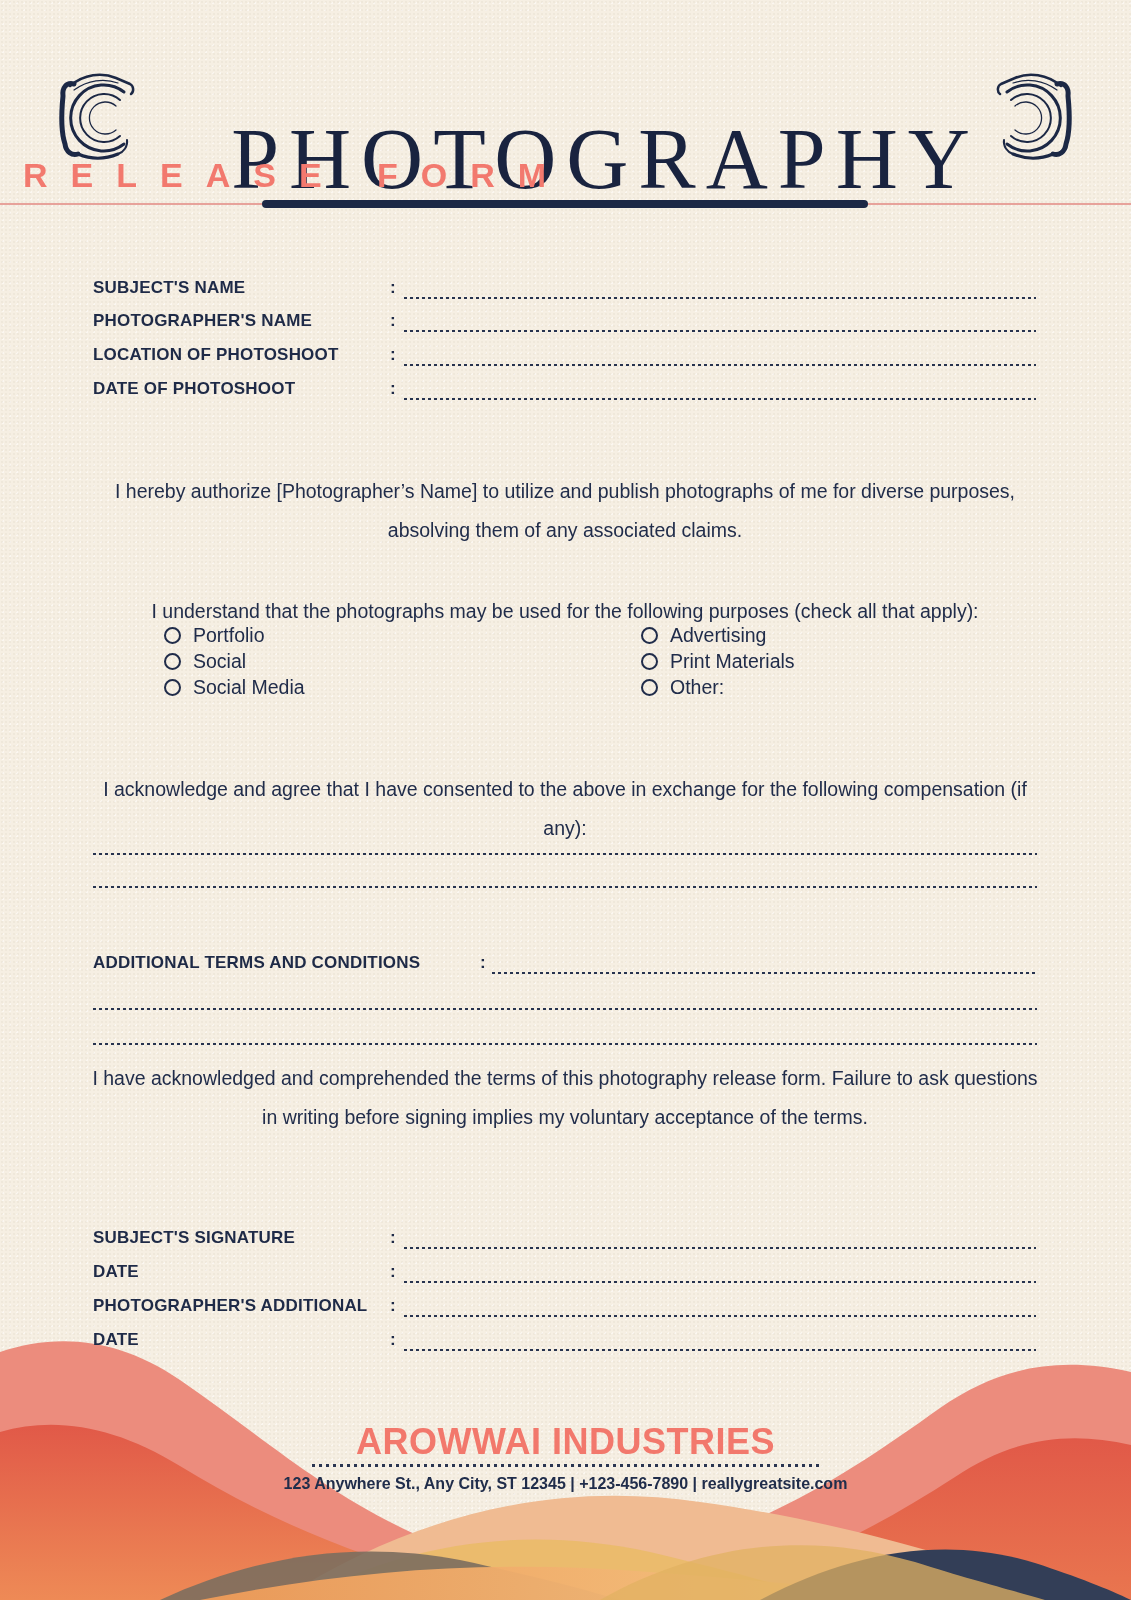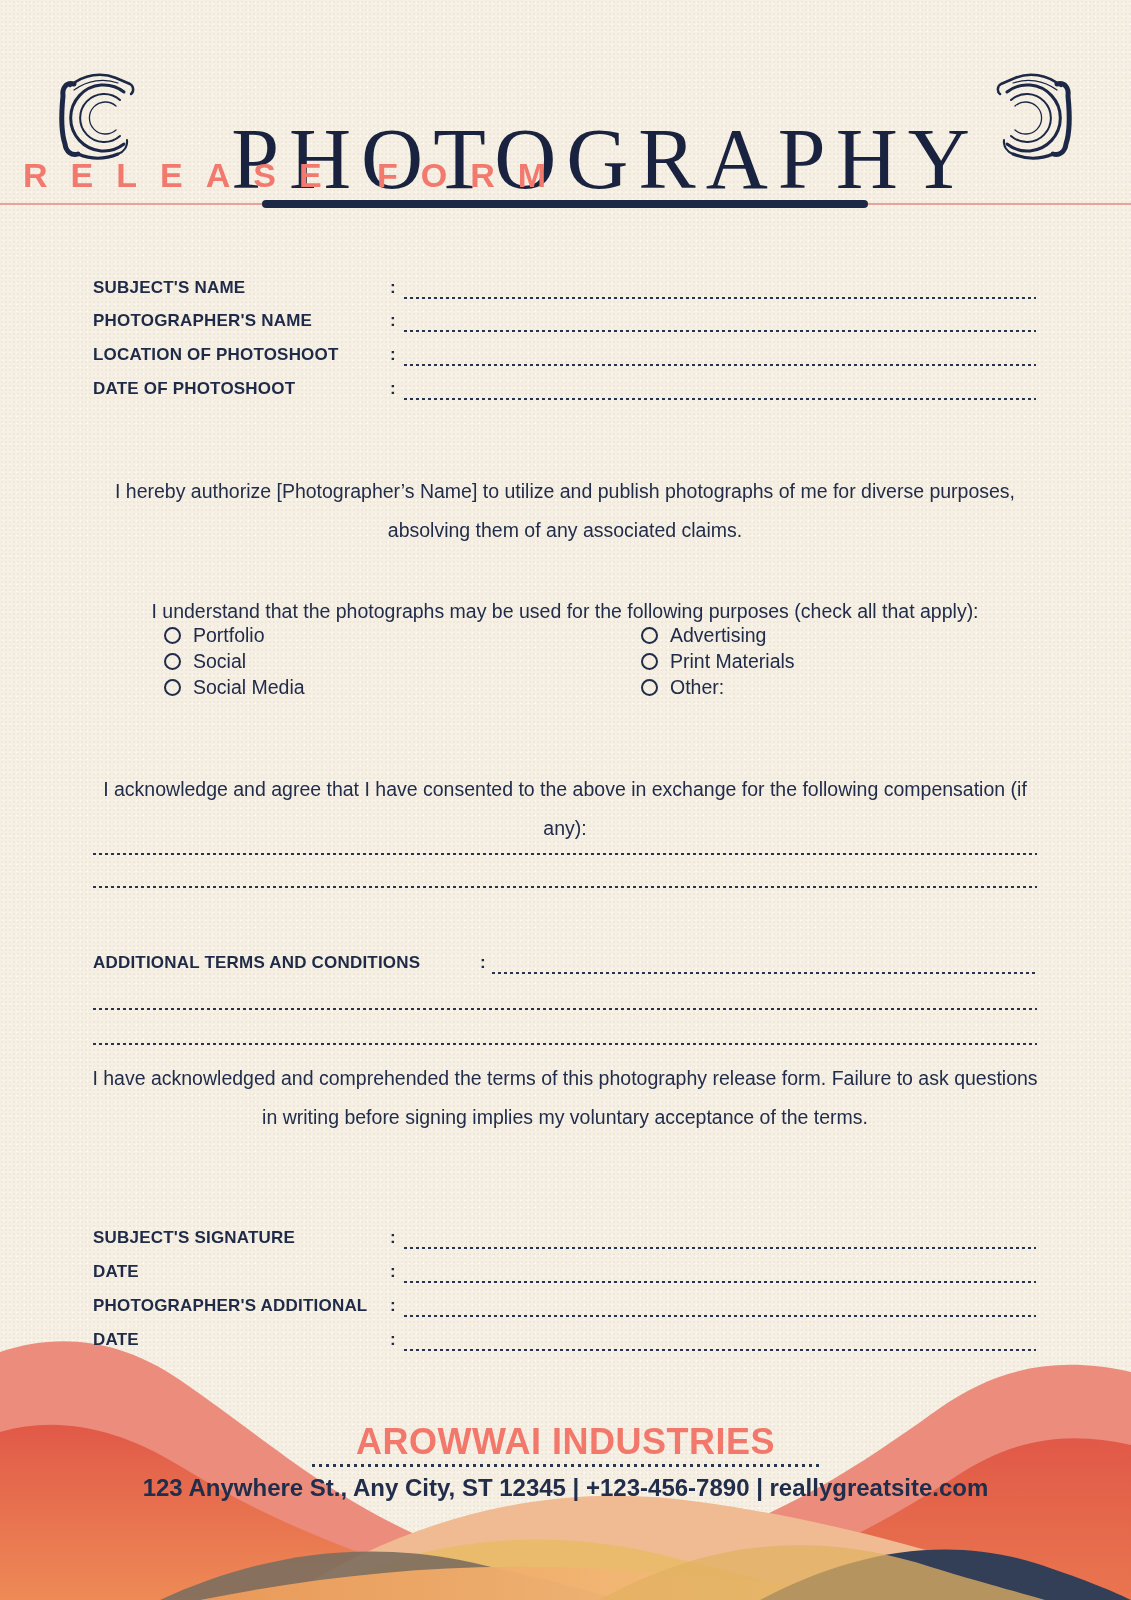--- a/index.html
+++ b/index.html
@@ -38,21 +38,21 @@
   .opts.colR{left:641px;}
   .opt{display:flex;align-items:center;gap:12px;height:26px;}
   .circle{width:13px;height:13px;border:2px solid #202c4a;border-radius:50%;flex:0 0 auto;background:transparent;}
   .opt-label{font-size:19.5px;color:#202c4a;}
   
   .company{position:absolute;top:1420px;left:0;width:100%;text-align:center;
            font-weight:800;font-size:36px;line-height:1.2;letter-spacing:.5px;color:#f2786c;}
   .foot-dots{position:absolute;top:1464px;left:312px;width:507px;height:3px;
              background:repeating-linear-gradient(90deg,#2a3550 0 3px,transparent 3px 7px);}
   .address{position:absolute;top:1474px;left:0;width:100%;text-align:center;
-           font-weight:700;font-size:24px;line-height:1.2;color:#202d4b;}
+           font-weight:700;font-size:16px;line-height:1.2;color:#202d4b;}
   .waves{position:absolute;left:0;bottom:0;width:1131px;height:270px;}
   .content{position:relative;z-index:1;}
 </style>
 </head>
 <body>
 
 <div class="page">
 
   <svg class="waves" viewBox="0 0 1131 270" preserveAspectRatio="none">
     <defs>

